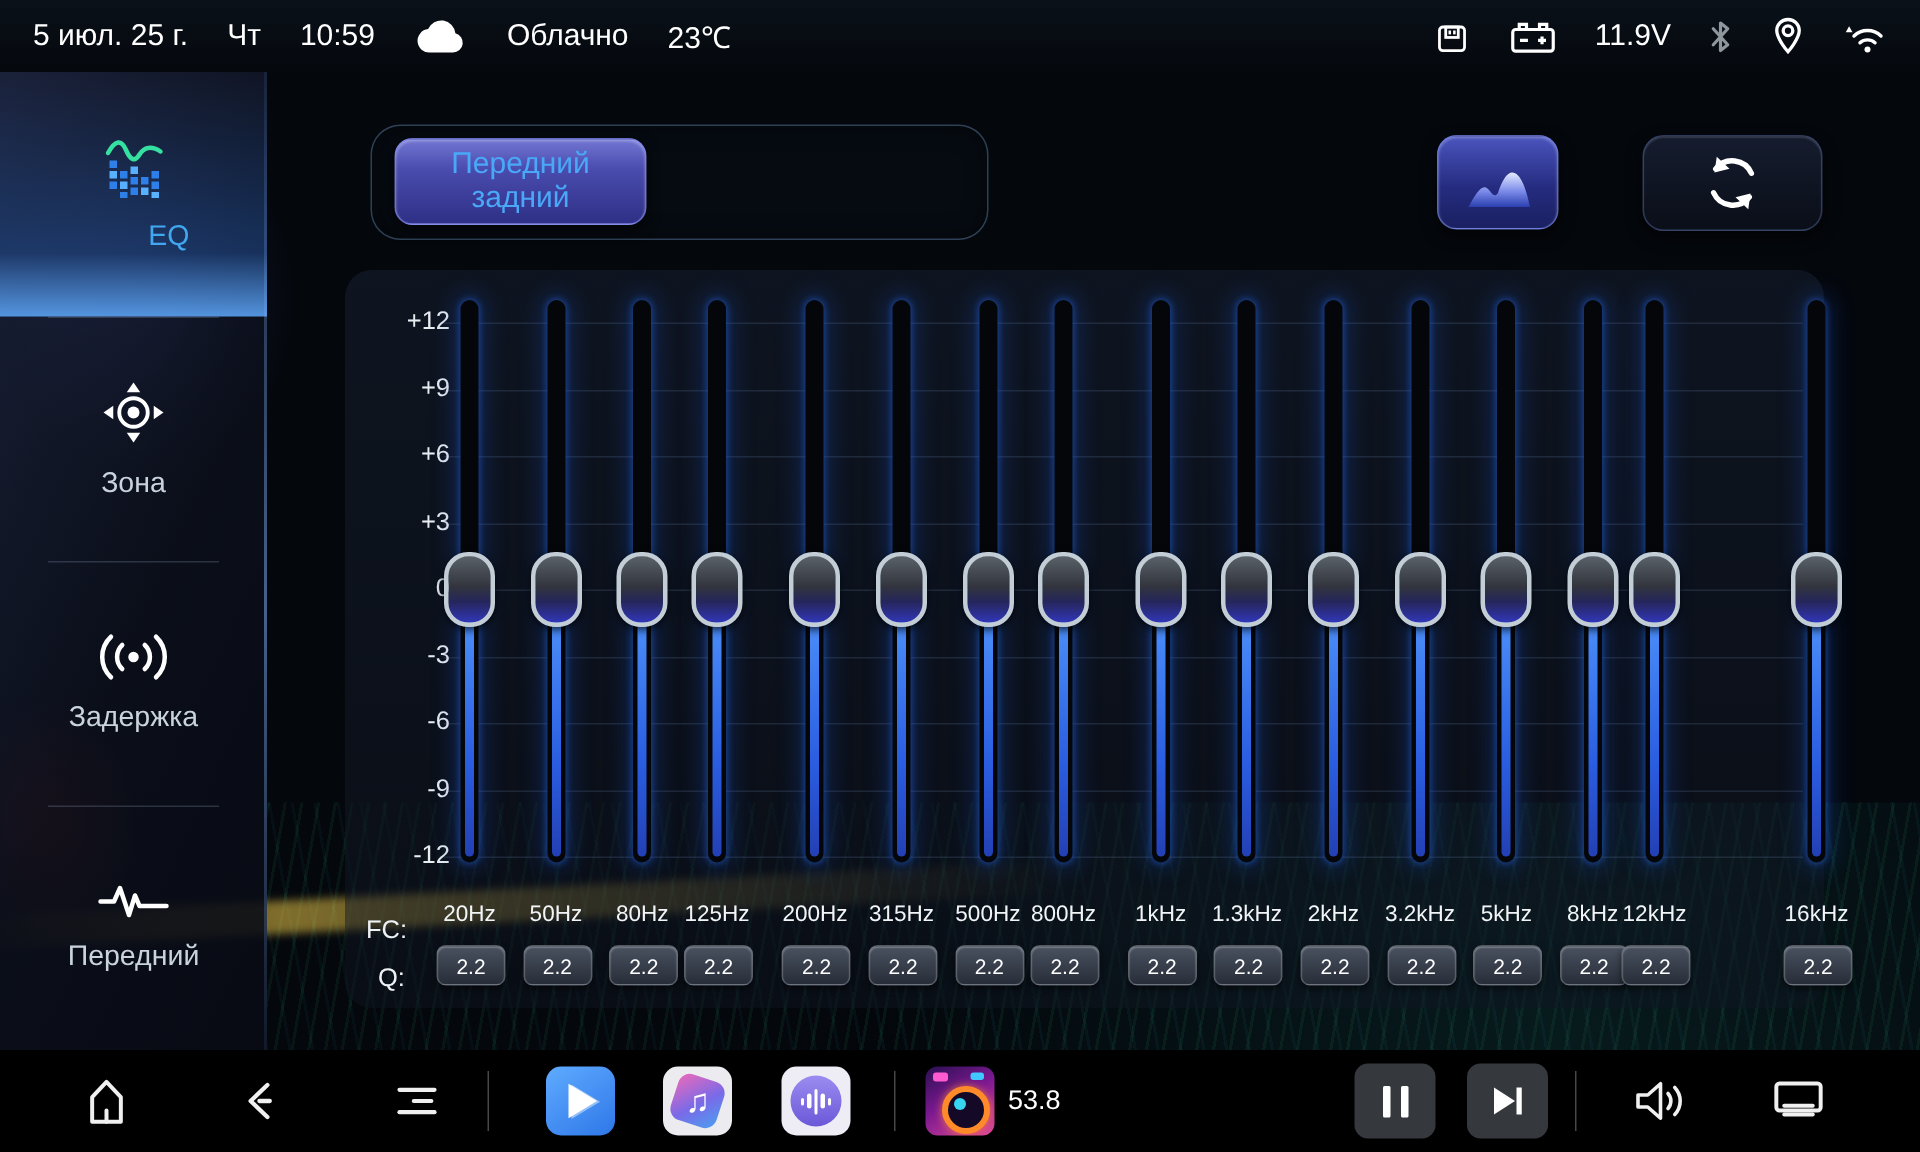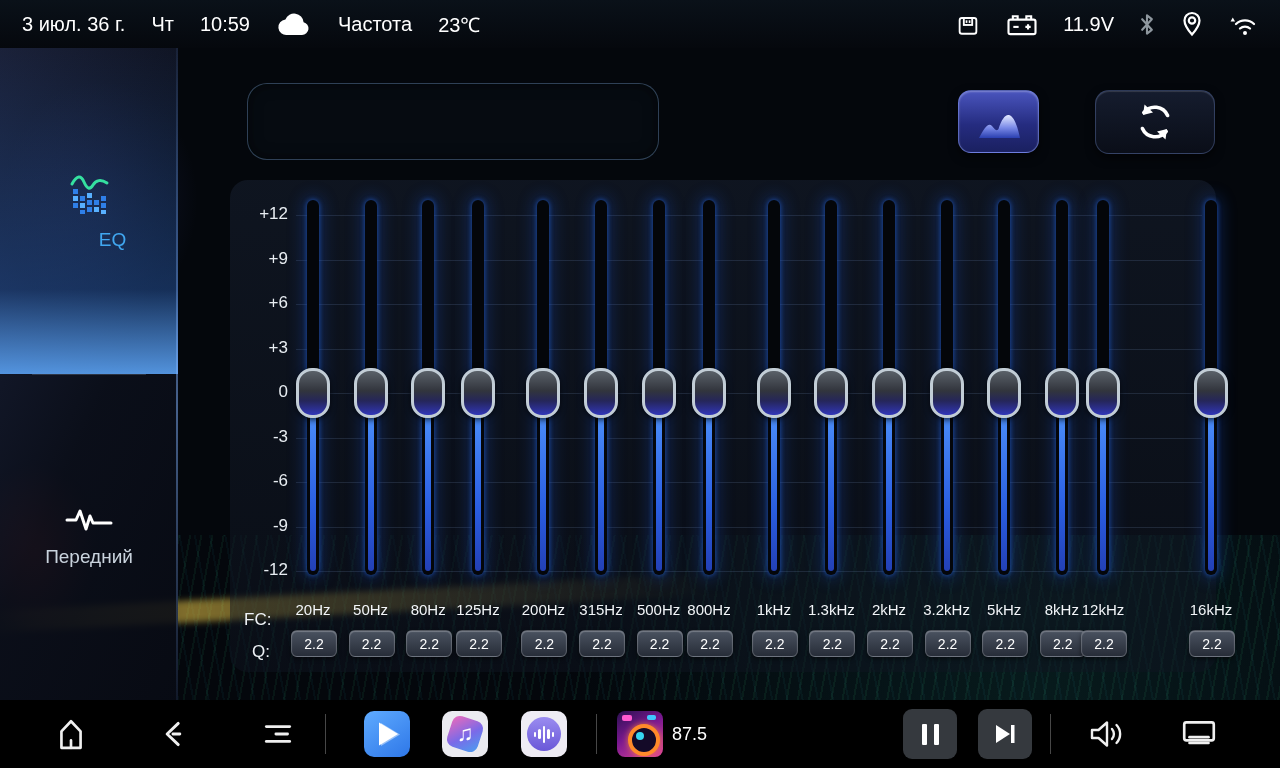--- a/index.html
+++ b/index.html
@@ -101,21 +101,21 @@
     border:1px solid rgba(120,150,220,0.32);
     box-shadow:0 4px 10px rgba(0,0,0,0.6), inset 0 1px 1px rgba(255,255,255,0.14);
     display:flex;align-items:center;justify-content:center;cursor:pointer;
   }
   
   .eq-panel{
     position:absolute;left:230px;top:180px;width:986px;height:492px;z-index:2;
     background:linear-gradient(180deg, rgba(21,29,44,0.62), rgba(15,21,33,0.48));
     border-radius:18px;
   }
-  .scale-label{position:absolute;left:0;width:58px;text-align:right;font-size:17px;color:#e8edf2;}
+  .scale-label{position:absolute;left:12px;width:58px;text-align:right;font-size:17px;color:#e8edf2;}
   .gridline{position:absolute;left:66px;right:14px;height:1px;background:rgba(135,165,215,0.16);}
   .band{position:absolute;top:0;width:58px;height:100%;}
   .track{
     position:absolute;left:23px;top:20px;width:12px;height:375px;border-radius:7px;
     background:#04060a;
     box-shadow:0 0 4px 1px rgba(35,95,210,0.55), 0 0 15px 5px rgba(25,70,175,0.32);
     cursor:pointer;
   }
   .fill{position:absolute;left:3px;width:6px;bottom:4px;border-radius:3px;
     background:linear-gradient(180deg,#5298ff 0%,#2a5de0 65%,#2340b5 100%);}
@@ -165,29 +165,29 @@
 </head>
 <body>
 
 <div class="deco-haze"></div>
 <div class="deco-red"></div>
 <div class="deco-waves"></div>
 <div class="deco-streak"></div>
 
 <div class="status-bar">
   <div class="sb-left">
-    <span>3 июл. 36 г.</span>
+    <span>5 июл. 25 г.</span>
     <span>Чт</span>
     <span>10:59</span>
     <span class="sb-ico">
       <svg width="36" height="28" viewBox="0 0 36 28">
           <path fill="#fff" d="M11 25 h15 a6.5 6.5 0 0 0 1.6-12.8 A9.5 9.5 0 0 0 9.4 9.4 A7.6 7.6 0 0 0 11 25 Z"></path>
         </svg>
     </span>
-    <span>Частота</span>
+    <span>Облачно</span>
     <span>23℃</span>
   </div>
   <div class="sb-right">
     <span class="sb-ico">
       <svg width="26" height="27" viewBox="0 0 28 28" fill="none" stroke="#fff" stroke-width="2">
         <rect x="5" y="7" width="18" height="17" rx="2.5"></rect>
         <rect x="9.5" y="7" width="9" height="7.5"></rect>
         <rect x="11.5" y="9.5" width="1.8" height="2.8" fill="#fff" stroke="none"></rect>
         <rect x="14.8" y="9.5" width="1.8" height="2.8" fill="#fff" stroke="none"></rect>
       </svg>
@@ -244,29 +244,55 @@
             <rect x="35" y="31" width="5" height="5"></rect>
             <rect x="35" y="38" width="5" height="4" fill="#58b0ff"></rect>
         </g>
         <path d="M6 12 C11 3 15 3 18 10 C21 17 24 18 27 13 C30 8 35 7 41 11" fill="none" stroke="#35e0a0" stroke-width="3" stroke-linecap="round"></path>
       </svg>
     </span>
     <div class="side-label">EQ</div>
   </div>
   <div class="side-item">
     <span>
+      <svg width="48" height="48" viewBox="0 0 48 48">
+        <circle cx="24" cy="24" r="9.5" fill="none" stroke="#fff" stroke-width="2.6"></circle>
+        <circle cx="24" cy="24" r="4" fill="#fff"></circle>
+        <path d="M24 4 L19.5 10.5 H28.5 Z" fill="#fff"></path>
+        <path d="M24 44 L19.5 37.5 H28.5 Z" fill="#fff"></path>
+        <path d="M4 24 L10.5 19.5 V28.5 Z" fill="#fff"></path>
+        <path d="M44 24 L37.5 19.5 V28.5 Z" fill="#fff"></path>
+      </svg>
+    </span>
+    <div class="side-label">Зона</div>
+  </div>
+  <div class="side-item">
+    <span>
+      <svg width="52" height="34" viewBox="0 0 52 34" fill="none" stroke="#fff" stroke-width="3" stroke-linecap="round">
+        <circle cx="26" cy="17" r="3.5" fill="#fff" stroke="none"></circle>
+        <path d="M18.5 9 a11 11 0 0 0 0 16"></path>
+        <path d="M11 3.5 a18.5 18.5 0 0 0 0 27"></path>
+        <path d="M33.5 9 a11 11 0 0 1 0 16"></path>
+        <path d="M41 3.5 a18.5 18.5 0 0 1 0 27"></path>
+      </svg>
+    </span>
+    <div class="side-label">Задержка</div>
+  </div>
+  <div class="side-item">
+    <span>
       <svg width="50" height="26" viewBox="0 0 50 26" fill="none" stroke="#fff" stroke-width="3" stroke-linecap="round" stroke-linejoin="round">
         <path d="M3 13 h9 l4 -9 6 18 4 -13 3 7 h18"></path>
       </svg>
     </span>
     <div class="side-label">Передний</div>
   </div>
 </div>
 
 <div class="tabs-wrap">
+  <div class="tab-front">Передний задний</div>
 </div>
 
 <div class="btn-preset">
   <span>
     <svg width="48" height="40" viewBox="0 0 48 40">
       <defs>
         <linearGradient id="mg" x1="0" y1="0" x2="0" y2="1">
           <stop offset="0" stop-color="#e3e9ff"></stop>
             <stop offset="0.55" stop-color="#7a8ae8"></stop>
             <stop offset="1" stop-color="#2a3fb0"></stop>
@@ -491,21 +517,21 @@
   <div class="bb-divider" style="left:596px;"></div>
 
   <div class="bb" style="left:617px;">
     <div class="app-icon app-radio">
       <div class="radio-chip1"></div>
         <div class="radio-chip2"></div>
       <div class="radio-ring"></div>
         <div class="radio-dot"></div>
     </div>
   </div>
-  <div class="bb radio-freq" style="left:672px;">87.5</div>
+  <div class="bb radio-freq" style="left:672px;">53.8</div>
 
   <div class="bb" style="left:903px;">
     <div class="media-btn" style="gap:7px;">
       <div class="pause-bar"></div>
         <div class="pause-bar"></div>
     </div>
   </div>
   <div class="bb" style="left:978px;">
     <div class="media-btn">
       <svg width="28" height="28" viewBox="0 0 28 28">

